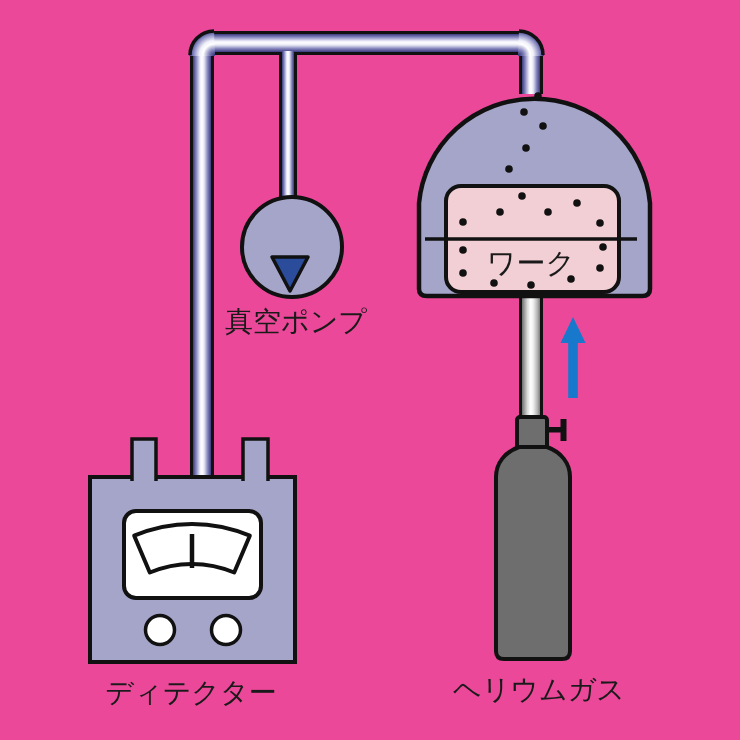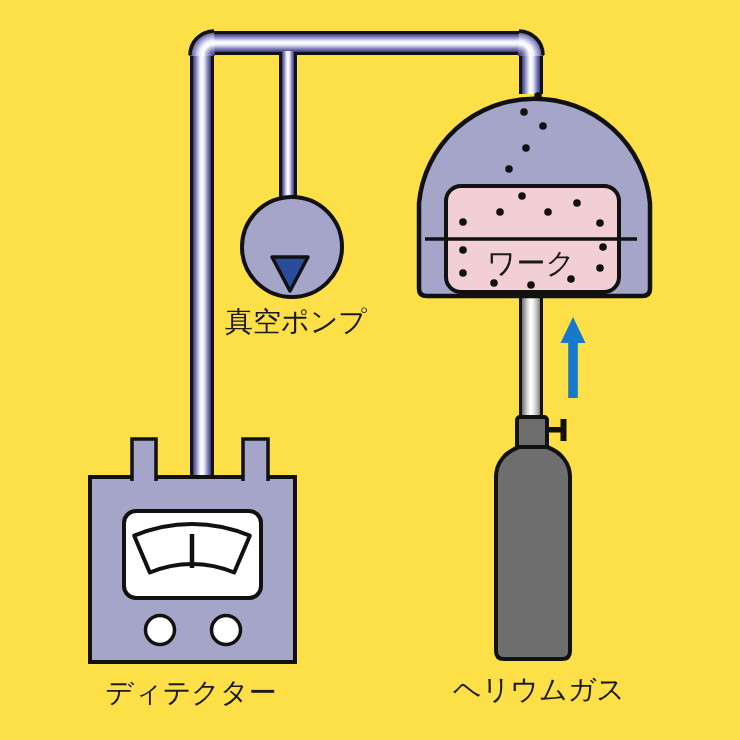--- a/index.html
+++ b/index.html
@@ -1,16 +1,16 @@
 <!DOCTYPE html>
 <html><head>
 <meta charset="utf-8">
 <style>
   html,body{margin:0;padding:0;background:#ffffff;}
-  .stage{position:relative;width:740px;height:740px;background:#fde047;overflow:hidden;}
+  .stage{position:relative;width:740px;height:740px;background:#ec4899;overflow:hidden;}
   svg{display:block;}
   text{
     font-family:"Liberation Sans","DejaVu Sans",sans-serif;
     fill:#1a1a1a;
   }
   .caption{font-size:28px;}
   .work-caption{font-size:29px;}
 </style>
 </head>
 <body>

